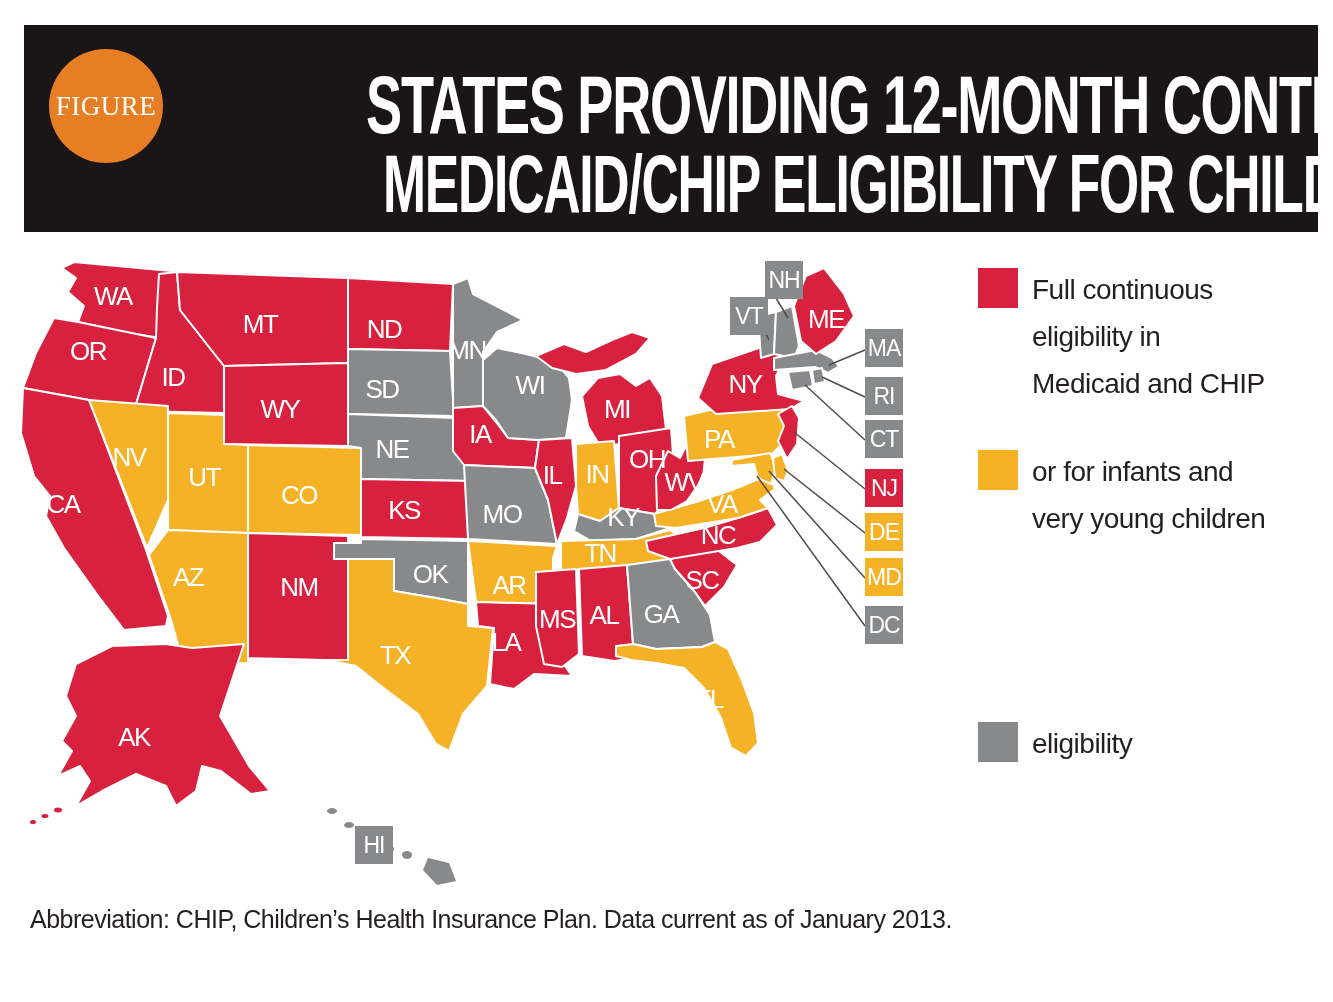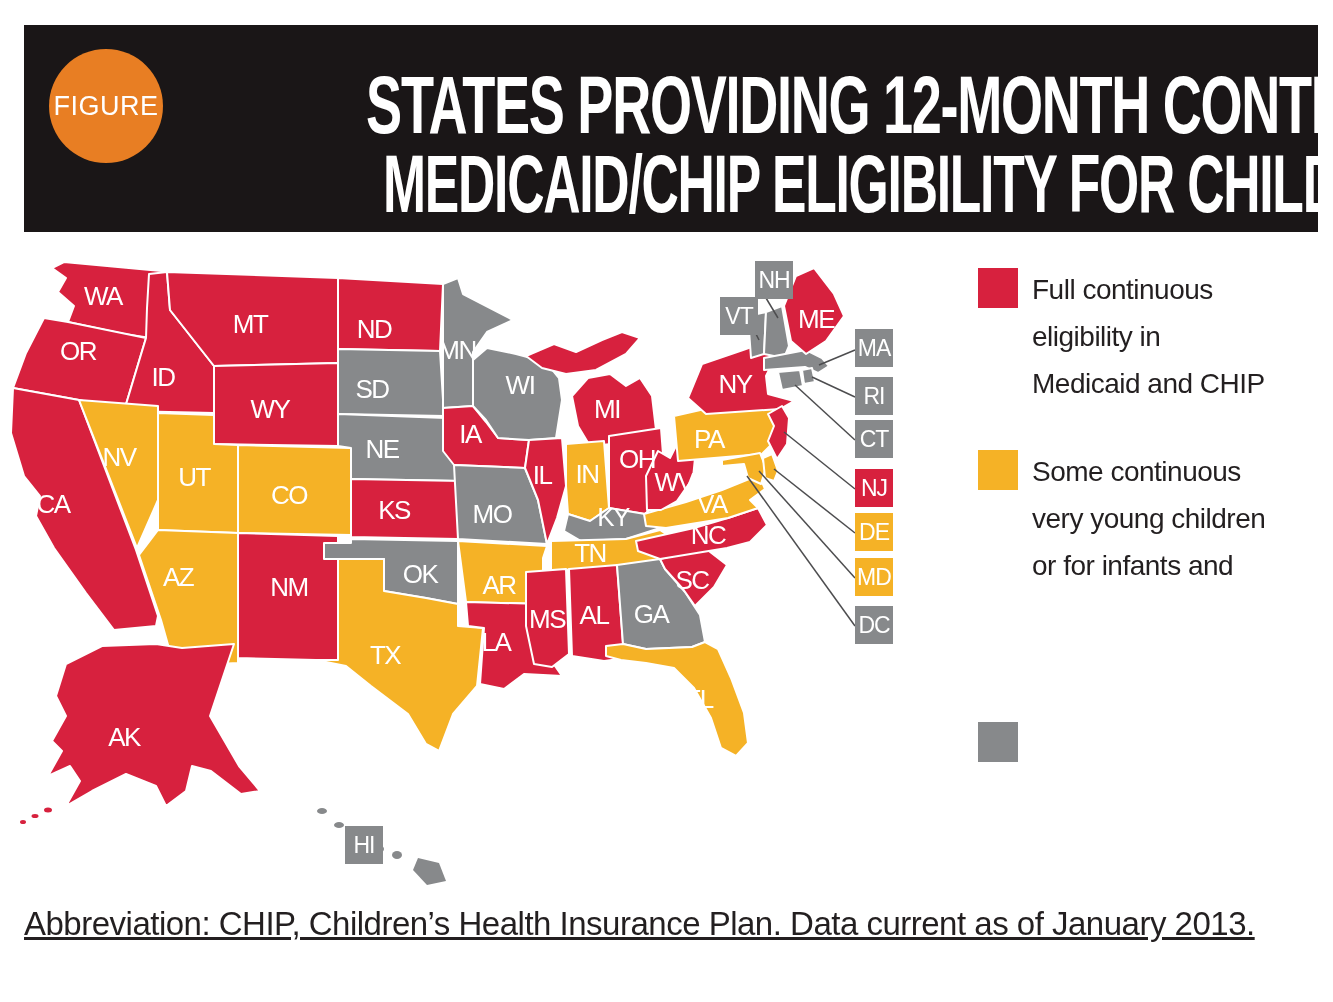--- a/index.html
+++ b/index.html
@@ -3,43 +3,43 @@
 <meta charset="utf-8">
 <style>
   html,body{margin:0;padding:0;background:#ffffff;}
   #page{position:relative;width:1333px;height:1002px;background:#ffffff;overflow:hidden;
         font-family:"Liberation Sans",sans-serif;color:#231F20;}
 
   
   #header-band{position:absolute;left:24px;top:25px;width:1294px;height:207px;background:#1A1617;}
   #figure-badge{position:absolute;left:25px;top:24px;width:114px;height:114px;border-radius:50%;
         background:#E87E23;display:flex;align-items:center;justify-content:center;}
-  #figure-badge span{color:#fff;font-size:27px;letter-spacing:.5px;}
+  #figure-badge span{color:#fff;font-size:27px;letter-spacing:.5px;font-family:Liberation Serif, serif;}
   #title-block{position:absolute;left:150px;right:14px;top:40px;text-align:center;color:#fff;}
   .title-line{display:block;white-space:nowrap;font-weight:bold;font-size:82px;line-height:79px;
         letter-spacing:-2px;transform:scaleX(0.66);transform-origin:50% 50%;}
   .title-line.l2{transform:scaleX(0.63);}
 
   
-  #map-wrap{position:absolute;left:6px;top:248px;width:935px;height:655px;}
+  #map-wrap{position:absolute;left:16px;top:248px;width:935px;height:655px;}
   #us-map text{font-family:"Liberation Sans",sans-serif;fill:#ffffff;font-size:26px;
         letter-spacing:-1.5px;text-anchor:middle;}
   #us-map text.co-label{font-size:23px;letter-spacing:-1px;}
 
   
   .legend-item{position:absolute;left:978px;}
   .legend-swatch{position:absolute;width:40px;height:40px;}
   .legend-text{position:absolute;left:54px;top:-2px;font-size:28px;line-height:47px;
         letter-spacing:-0.5px;white-space:nowrap;}
   #legend-item-full{top:268px;}
   #legend-item-some{top:450px;}
   #legend-item-none{top:722px;}
 
   
-  #footnote-1{position:absolute;left:24px;top:905px;font-size:33px;letter-spacing:-0.5px;text-decoration:underline;}
+  #footnote-1{position:absolute;left:30px;top:905px;font-size:25px;letter-spacing:-0.5px;}
   #footnote-2{position:absolute;left:30px;top:955px;font-size:29px;letter-spacing:-0.5px;}
   #footnote-2 sup{font-size:16px;}
 </style>
 </head>
 <body>
 
 <div id="page">
 
   <div id="header-band">
     <div id="figure-badge">
@@ -205,26 +205,26 @@
     <div class="legend-swatch" style="background: rgb(215, 33, 62);"></div>
     <div class="legend-text">
       <div>Full continuous</div>
       <div>eligibility in</div>
       <div>Medicaid and CHIP</div>
     </div>
   </div>
   <div class="legend-item" id="legend-item-some">
     <div class="legend-swatch" style="background: rgb(245, 178, 38);"></div>
     <div class="legend-text">
-      <div>Some continuous</div>
+      <div>or for infants and</div>
       <div>very young children</div>
-      <div>or for infants and</div>
     </div>
   </div>
   <div class="legend-item" id="legend-item-none">
     <div class="legend-swatch" style="background: rgb(135, 137, 139);"></div>
     <div class="legend-text">
+      <div>eligibility</div>
     </div>
   </div>
 
   <div id="footnote-1">Abbreviation: CHIP, Children’s Health Insurance Plan. Data current as of January 2013.</div>
 
 </div>
 
 </body></html>

